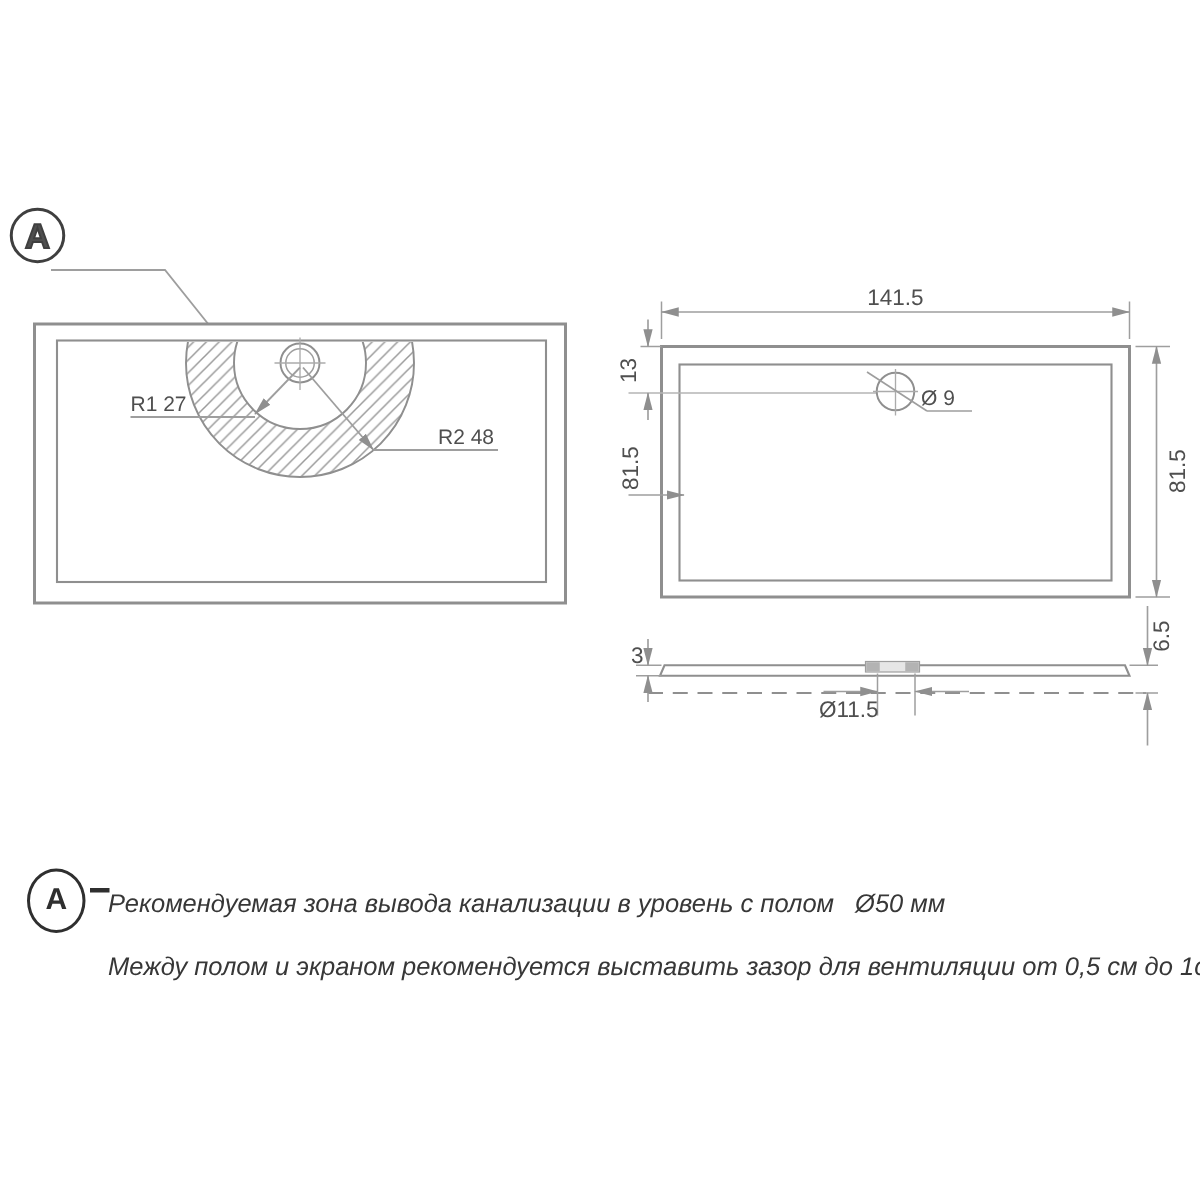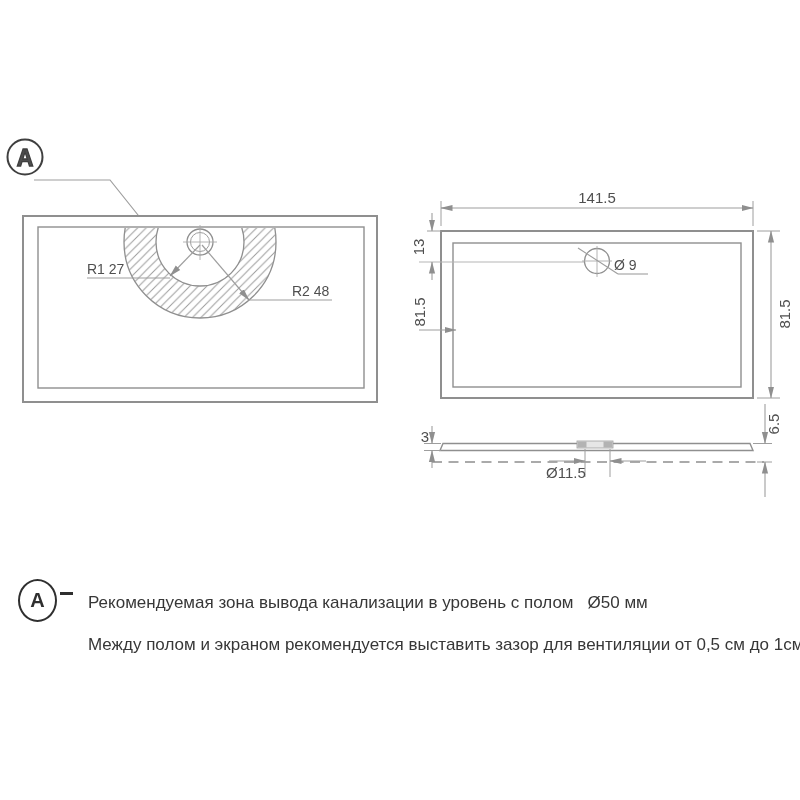--- a/index.html
+++ b/index.html
@@ -11,21 +11,21 @@
     font-family:"Liberation Sans", sans-serif;
     fill:#4f4f4f;
   }
   .badge {
     position:absolute; left:18px; top:579px; width:35px; height:39px;
     border:2.4px solid #2f2f2f; border-radius:50%;
     display:flex; align-items:center; justify-content:center;
     font-weight:bold; font-size:20px; color:#2f2f2f; background:#fff;
   }
   .dash { position:absolute; left:60px; top:592px; width:13px; height:3px; background:#2f2f2f; }
-  .note-line { position:absolute; left:88px; font-size:17px; color:#373737; white-space:nowrap; }
+  .note-line { position:absolute; left:72px; font-size:17px; color:#373737; white-space:nowrap;font-style:italic; }
   .note-line-1 { top:593px; }
   .note-line-2 { top:635px; }
   .note-line .val { margin-left:14px; }
 </style>
 </head>
 <body>
 
 <div class="canvas">
 
   <svg width="800" height="570" viewBox="0 0 800 570">

